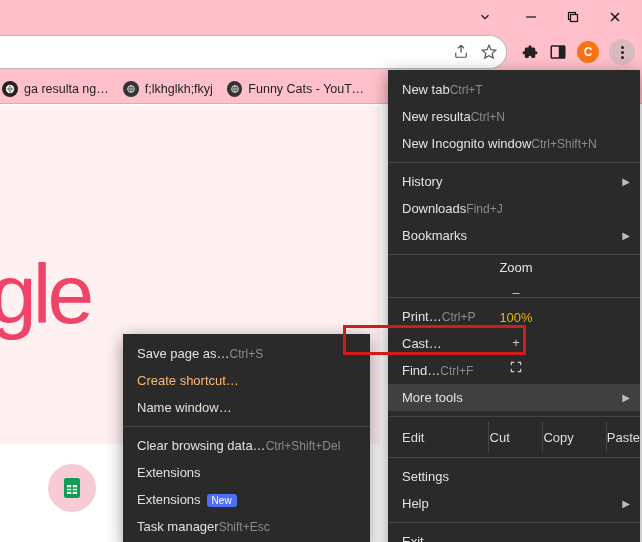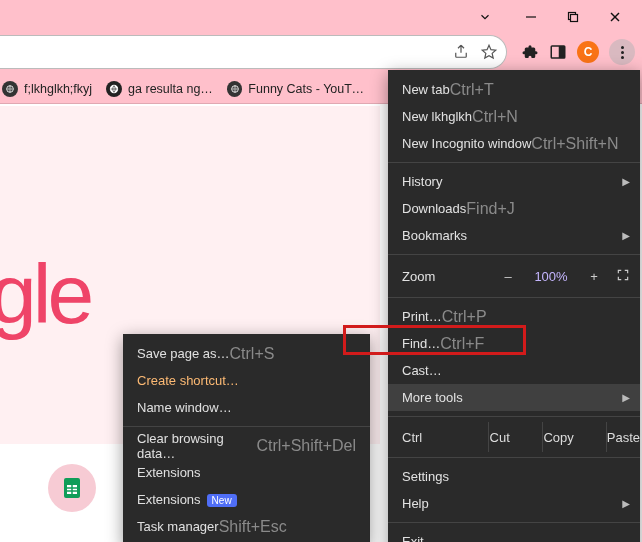--- a/index.html
+++ b/index.html
@@ -35,27 +35,27 @@
   .content-inner { position:absolute; left:0; top:2px; width:380px; height:338px; background:#fff0f2; }
   .logo { position:absolute; left:-10px; top:140px; font-size: 84px; font-weight: 400; color:#ef4468; letter-spacing:-4px; font-family: "Product Sans", Arial, sans-serif; }
   .sheets-chip { position:absolute; left:48px; bottom:30px; width:48px; height:48px; border-radius:50%; background:#f7cbd4; display:flex; align-items:center; justify-content:center; }
   .sheets-chip svg { width:24px; height:24px; }
 
   
   .menu { position:absolute; right:2px; top:70px; width:252px; background:#2a2a2a; color:#ddd; font-size:13px; box-shadow: 0 4px 16px rgba(0,0,0,0.4); padding: 6px 0; z-index: 5; }
   .menu-row { height: 27px; display:flex; align-items:center; padding: 0 14px; justify-content: flex-start; position:relative; }
   .menu-row.highlight { background:#404040; }
   .menu-row .label { color:#e2e2e2; }
-  .menu-row .shortcut { color:#8a8a8a; font-size:16px; }
+  .menu-row .shortcut { color:#8a8a8a; font-size:12px; }
   .menu-row .chevron { position:absolute; right:10px; color:#bbb; font-size:10px; }
   .menu-sep { height:1px; background:#444; margin:5px 0; }
-  .zoom-row { height:32px; display:flex; align-items:center; padding: 0 10px 0 14px; gap:10px; }
+  .zoom-row { height:32px; display:flex; align-items:center; padding: 0 10px 0 14px; gap:10px;flex-direction:column; }
   .zoom-row .zlabel { flex:1; color:#e2e2e2; }
   .zoom-btn { width:24px; text-align:center; color:#ccc; }
-  .zoom-pct { width:42px; text-align:center; color:#c4b5fd; }
+  .zoom-pct { width:42px; text-align:center; color:#eab308; }
   .fs-btn svg { width:14px; height:14px; stroke:#ccc; fill:none; }
   .edit-row { display:flex; height:30px; }
   .edit-row .elabel { flex:0 0 68px; padding-left:14px; display:flex; align-items:center; }
   .edit-row .ecell { flex:1; border-left:1px solid #444; display:flex; align-items:center; justify-content:center; color:#ddd;margin-left:32px; }
   .red-box { position:absolute; border:3px solid #d21b1b; pointer-events:none; z-index:10; }
 
   
   .submenu { position:absolute; left:123px; top:334px; width:247px; background:#2a2a2a; color:#ddd; font-size:13px; box-shadow: 0 4px 16px rgba(0,0,0,0.4); padding:6px 0; z-index:4; }
   .submenu .menu-row .label { color:#e0e0e0; }
   .submenu .muted .label { color:#fdba74; }
@@ -119,36 +119,36 @@
     <div class="kebab">
       <div class="dot"></div>
         <div class="dot"></div>
         <div class="dot"></div>
     </div>
   </div>
 </div>
 
 <div class="bookmarks">
   <div class="bm-item">
+    <span class="favicon">
+      <svg width="10" height="10" viewBox="0 0 24 24">
+          <path d="M12 2a10 10 0 100 20 10 10 0 000-20z" fill="#fff"></path>
+          <path d="M12 4c4 3 4 13 0 16M12 4c-4 3-4 13 0 16M4 12h16" stroke="#222" stroke-width="1.5" fill="none"></path>
+        </svg>
+    </span>
+    <span class="bm-label">ga resulta ng…</span>
+  </div>
+  <div class="bm-item">
     <span class="favicon favicon-globe">
       <svg width="10" height="10" viewBox="0 0 24 24">
           <circle cx="12" cy="12" r="8" fill="none" stroke="#fff" stroke-width="2"></circle>
           <path d="M4 12h16M12 4c3 3 3 13 0 16M12 4c-3 3-3 13 0 16" stroke="#fff" stroke-width="1.2" fill="none"></path>
         </svg>
     </span>
     <span class="bm-label">f;lkhglkh;fkyj</span>
-  </div>
-  <div class="bm-item">
-    <span class="favicon">
-      <svg width="10" height="10" viewBox="0 0 24 24">
-          <path d="M12 2a10 10 0 100 20 10 10 0 000-20z" fill="#fff"></path>
-          <path d="M12 4c4 3 4 13 0 16M12 4c-4 3-4 13 0 16M4 12h16" stroke="#222" stroke-width="1.5" fill="none"></path>
-        </svg>
-    </span>
-    <span class="bm-label">ga resulta ng…</span>
   </div>
   <div class="bm-item" style="max-width:140px">
     <span class="favicon favicon-globe">
       <svg width="10" height="10" viewBox="0 0 24 24">
           <circle cx="12" cy="12" r="8" fill="none" stroke="#fff" stroke-width="2"></circle>
           <path d="M4 12h16M12 4c3 3 3 13 0 16M12 4c-3 3-3 13 0 16" stroke="#fff" stroke-width="1.2" fill="none"></path>
         </svg>
     </span>
     <span class="bm-label">Funny Cats - YouTu…</span>
   </div>
@@ -168,21 +168,21 @@
       </svg>
   </div>
 </div>
 
 <div class="menu">
   <div class="menu-row">
     <span class="label">New tab</span>
     <span class="shortcut">Ctrl+T</span>
   </div>
   <div class="menu-row">
-    <span class="label">New lkhglkh</span>
+    <span class="label">New resulta</span>
     <span class="shortcut">Ctrl+N</span>
   </div>
   <div class="menu-row">
     <span class="label">New Incognito window</span>
     <span class="shortcut">Ctrl+Shift+N</span>
   </div>
   <div class="menu-sep"></div>
   <div class="menu-row">
     <span class="label">History</span>
     <span class="chevron">▶</span>
@@ -206,33 +206,33 @@
           <path d="M4 9V4h5M20 9V4h-5M4 15v5h5M20 15v5h-5" stroke-width="2"></path>
         </svg>
     </span>
   </div>
   <div class="menu-sep"></div>
   <div class="menu-row">
     <span class="label">Print…</span>
     <span class="shortcut">Ctrl+P</span>
   </div>
   <div class="menu-row">
+    <span class="label">Cast…</span>
+  </div>
+  <div class="menu-row">
     <span class="label">Find…</span>
     <span class="shortcut">Ctrl+F</span>
   </div>
-  <div class="menu-row">
-    <span class="label">Cast…</span>
-  </div>
   <div class="menu-row highlight">
     <span class="label">More tools</span>
     <span class="chevron">▶</span>
   </div>
   <div class="menu-sep"></div>
   <div class="edit-row">
-    <span class="elabel">Ctrl</span>
+    <span class="elabel">Edit</span>
     <span class="ecell">Cut</span>
     <span class="ecell">Copy</span>
     <span class="ecell">Paste</span>
   </div>
   <div class="menu-sep"></div>
   <div class="menu-row">
     <span class="label">Settings</span>
   </div>
   <div class="menu-row">
     <span class="label">Help</span>

